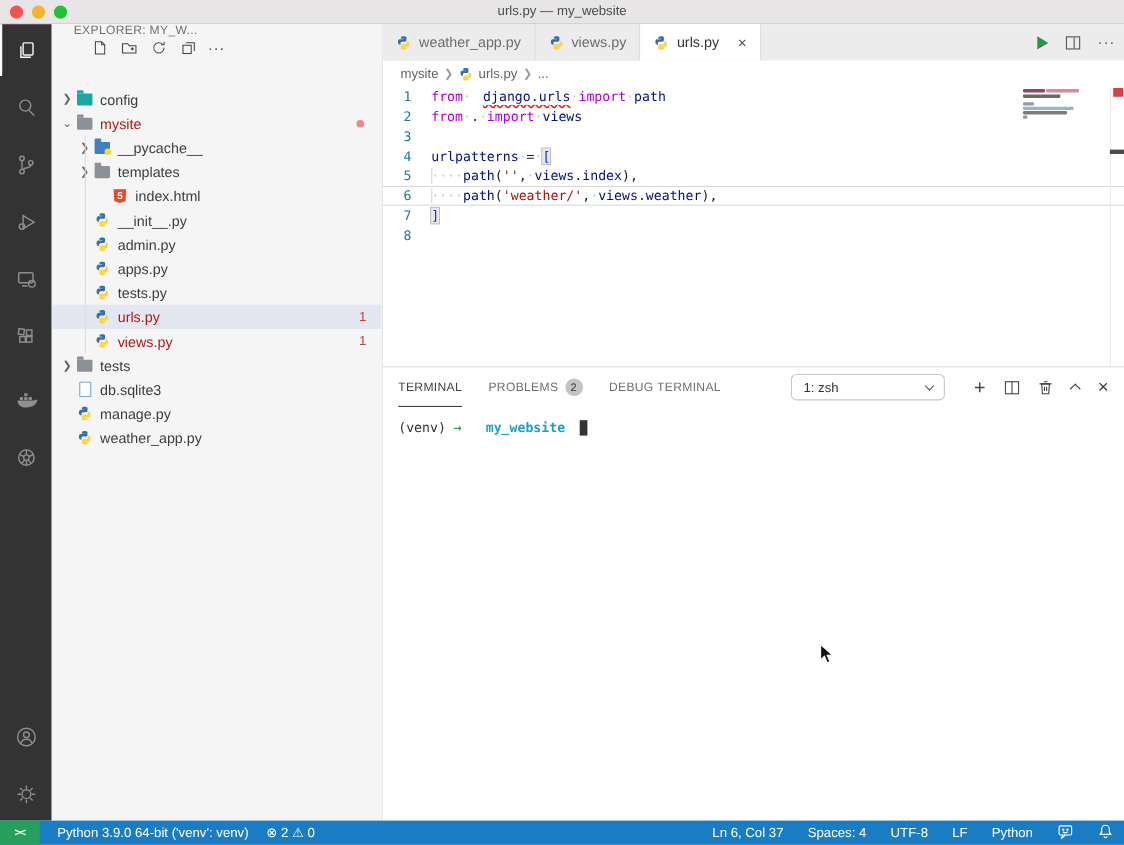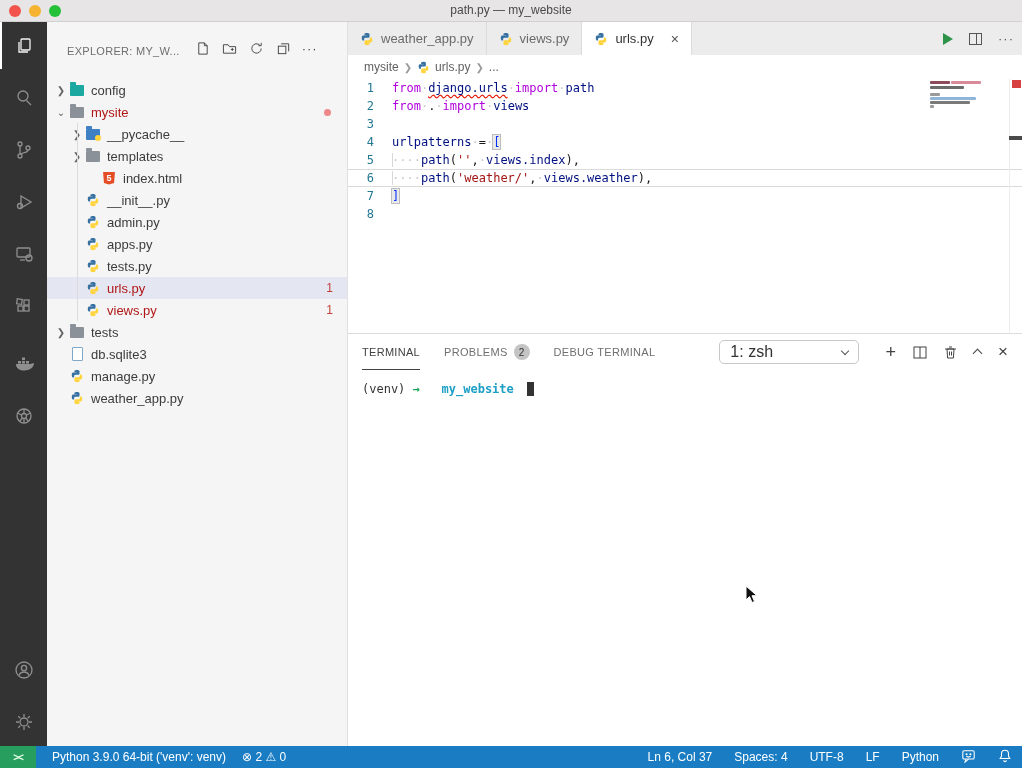--- a/index.html
+++ b/index.html
@@ -24,21 +24,21 @@
     display:flex; align-items:center; justify-content:center; }
   .ab-item svg { stroke:#8f8f8f; fill:none; stroke-width:1.3; }
   .ab-item.active { border-left:2px solid #fff; }
   .ab-item.active svg { stroke:#f5f5f5; }
   .ab-item.fillicon svg { fill:#8f8f8f; stroke:none; }
 
   
   #sidebar { position:absolute; left:47px; top:22px; width:300px; height:724px;
     background:#f5f5f5; overflow:hidden; }
   #sb-header { position:absolute; left:0; top:0; width:100%; height:35px;
-    display:flex; align-items:flex-end; padding-left:20px; }
+    display:flex; align-items:flex-start; padding-left:20px;flex-direction:column; }
   #sb-title { font-size:11px; color:#6f6f6f; letter-spacing:.3px; flex:0 0 auto; }
   #sb-actions { display:flex; gap:9px; margin-left:14px; align-items:center; }
   #sb-actions .sbi { width:18px; height:18px; display:flex; align-items:center; justify-content:center; }
   #sb-actions svg { stroke:#424242; fill:none; stroke-width:1; }
   #sb-actions .dots { color:#424242; font-size:13px; letter-spacing:1px; }
 
   #tree { position:absolute; top:57px; left:0; width:100%; }
   .trow { height:22px; display:flex; align-items:center; font-size:13px;
     color:#3c3c3c; position:relative; cursor:default; }
   .trow .chev { width:16px; text-align:center; color:#646464; font-size:10px; flex:0 0 16px; }
@@ -90,42 +90,42 @@
 
   #code { position:absolute; left:0; top:57px; width:100%; height:277px; font-size:12px; }
   .cl { height:18px; display:flex; align-items:center; }
   .cl .num { width:44px; text-align:right; padding-right:18px; color:#237893; flex:0 0 44px;
     font-family:"DejaVu Sans Mono",monospace; }
   .cl .ct { white-space:pre; font-family:"DejaVu Sans Mono",monospace; }
   .cl.cur { border-top:1px solid #dadada; border-bottom:1px solid #dadada; }
   .k { color:#af00db; } .v { color:#001080; } .p { color:#1b1b1b; }
   .s { color:#a31515; } .w { color:#c9c9c9; }
   .b { background:#e9e9e9; outline:1px solid #bdbdbd; color:#0431fa; }
-  .sq { text-decoration:underline wavy #e51400; text-underline-offset:2px; }
+  .sq { text-decoration:underline wavy #e51400; text-underline-offset:2px;margin-left:11px; }
   .ig { box-shadow:inset 1px 0 0 #d8d8d8; }
 
   #minimap { position:absolute; right:14px; top:0; width:78px; height:44px; }
   #minimap .mrow { position:absolute; height:2.5px; border-radius:1px; }
   #ovruler { position:absolute; right:12px; top:0; bottom:0; width:1px; background:#ececec; }
   #ov-err { position:absolute; right:1px; top:1px; width:9px; height:8px; background:#d64040; }
   #ov-cur { position:absolute; right:0; top:57px; width:13px; height:4px; background:#4a4a4a; }
 
   
   #panel { position:absolute; left:0; top:311px; width:100%; height:413px; background:#fff;
     border-top:1px solid #dcdcdc; }
   #panel-header { position:absolute; left:0; top:0; width:100%; height:36px; display:flex;
     align-items:center; padding:0 14px; }
   .ptab { font-size:11px; color:#6f6f6f; margin-right:24px; height:36px; display:flex;
     align-items:center; gap:6px; letter-spacing:.3px; }
   .ptab.active { color:#424242; border-bottom:1px solid #424242; }
   .pbadge { width:16px; height:16px; border-radius:50%; background:#c4c4c4; color:#333;
     font-size:10px; display:flex; align-items:center; justify-content:center; }
   #shell-select { margin-left:40px; width:140px; height:24px; border:1px solid #c8c8c8;
     border-radius:5px; background:#fff; display:flex; align-items:center; padding:0 10px;
-    font-size:16px; color:#333; justify-content:space-between; }
+    font-size:12px; color:#333; justify-content:space-between; }
   .chev-down { width:6px; height:6px; border-right:1px solid #555; border-bottom:1px solid #555;
     transform:rotate(45deg); margin-top:-3px; }
   .chev-up { width:7px; height:7px; border-right:1.3px solid #424242; border-top:1.3px solid #424242;
     transform:rotate(-45deg); margin-top:3px; }
   #panel-actions { margin-left:auto; display:flex; align-items:center; gap:17px; }
   #panel-actions .pa { color:#424242; font-size:16px; display:flex; align-items:center; }
   #panel-actions svg { stroke:#424242; fill:none; stroke-width:1; }
 
   #term { position:absolute; left:14px; top:48px; font-size:12px; }
   #t-venv { color:#333; } #t-arrow { color:#23a55a; font-weight:bold; }
@@ -146,21 +146,21 @@
   
   #cursor { position:absolute; left:745px; top:585px; z-index:99; }
 </style>
 </head>
 <body>
 
 <div id="titlebar">
   <div class="tl" id="tl-close"></div>
   <div class="tl" id="tl-min"></div>
   <div class="tl" id="tl-max"></div>
-  <div id="title-text">path.py — my_website</div>
+  <div id="title-text">urls.py — my_website</div>
 </div>
 
 <div id="activitybar">
   <div class="ab-item active" style="top:0">
     <svg width="22" height="22" viewBox="0 0 22 22">
         <rect x="7" y="4" width="9" height="11" rx="1"></rect>
         <path d="M5 7v10h9"></path>
       </svg>
   </div>
   <div class="ab-item" style="top:52px">

